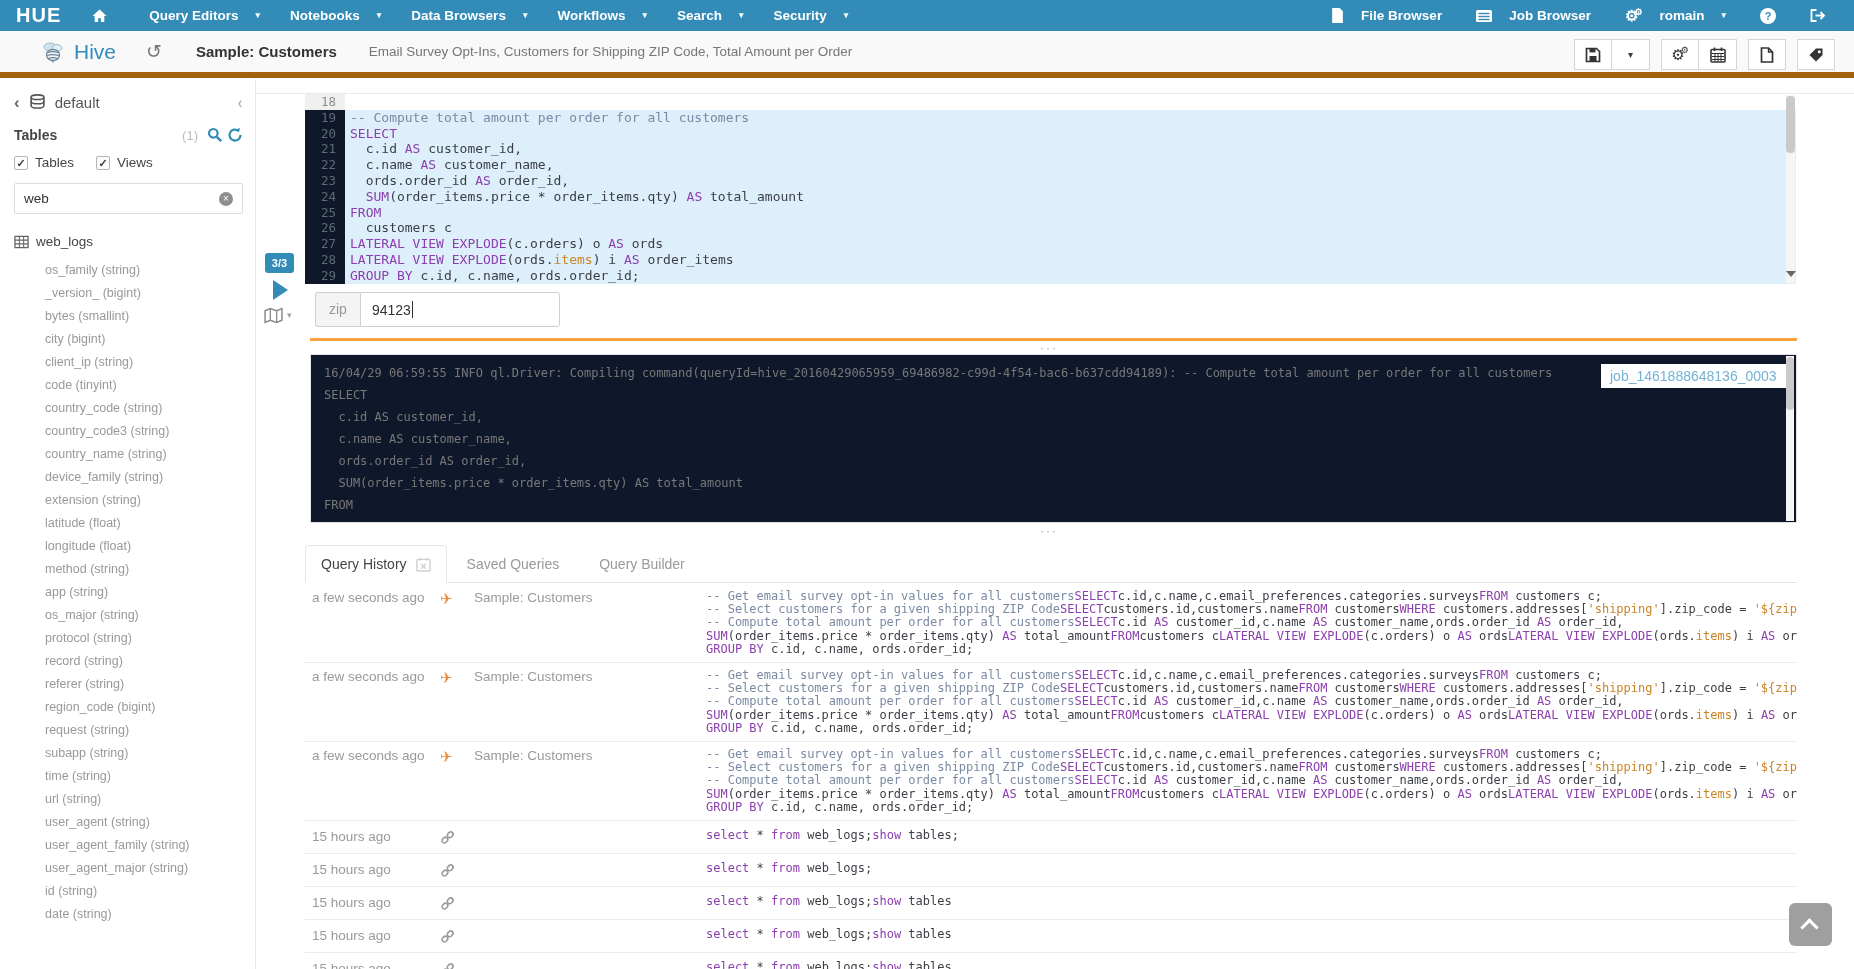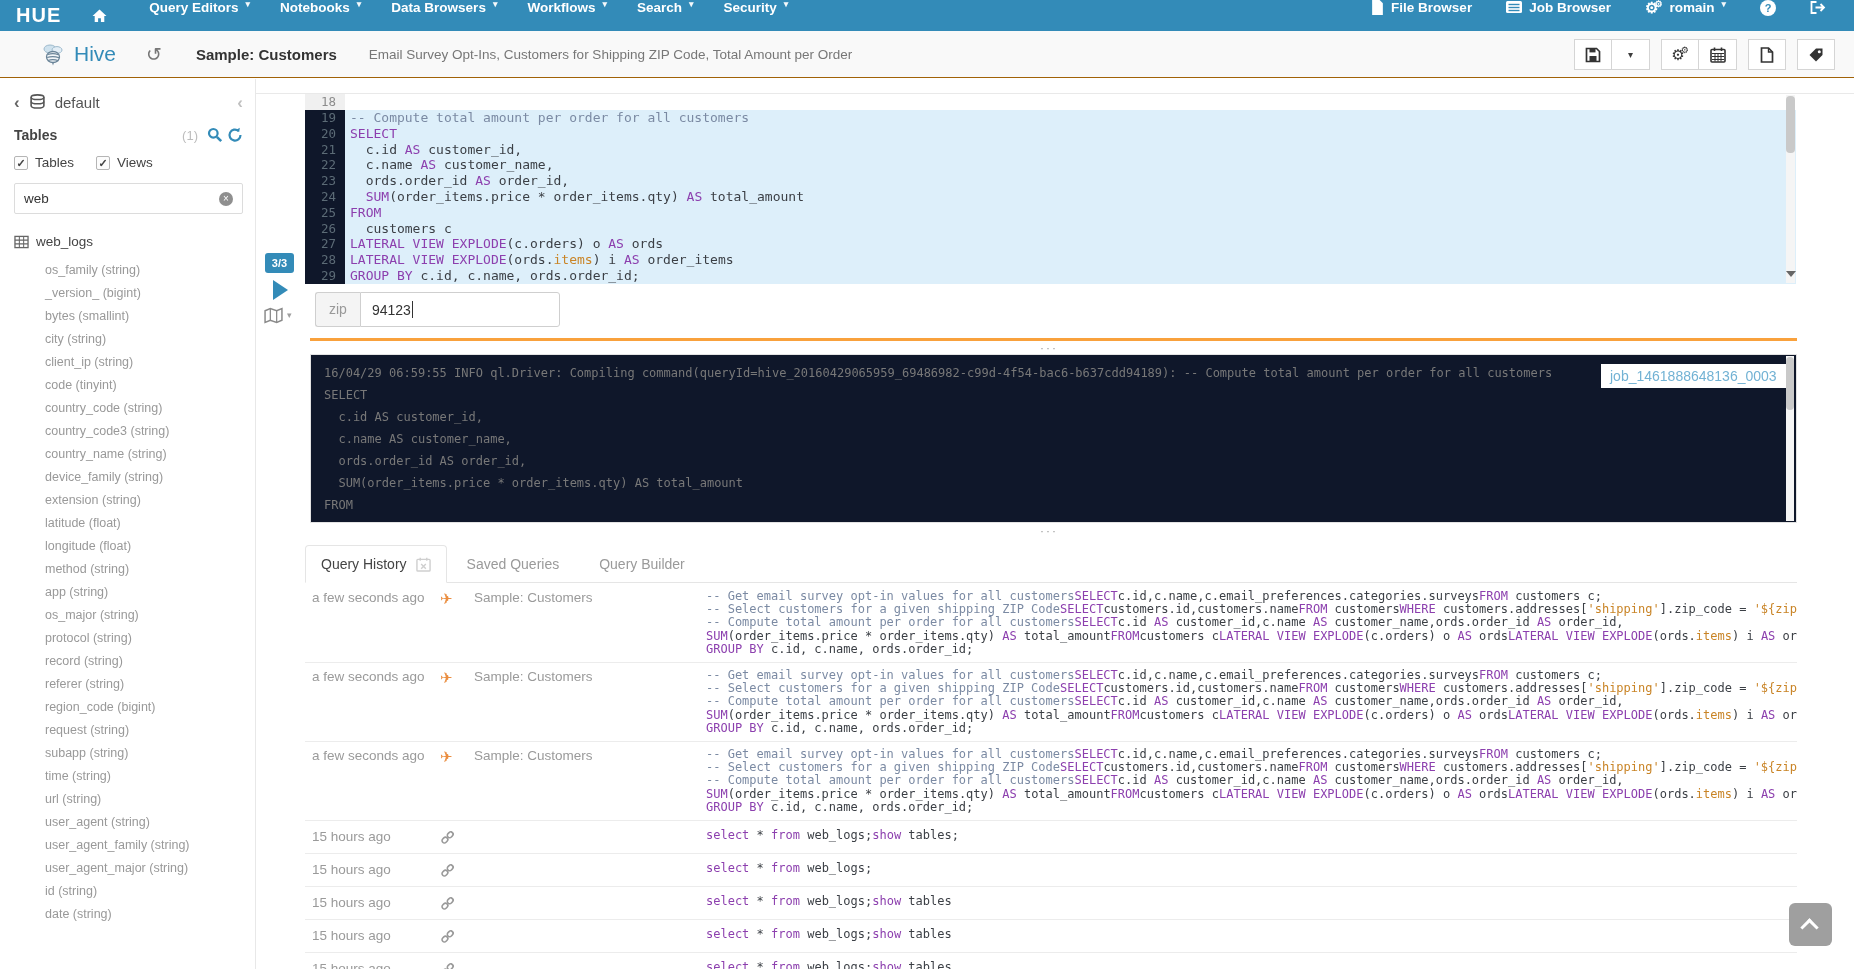--- a/index.html
+++ b/index.html
@@ -1,39 +1,39 @@
 <!DOCTYPE html>
 <html><head>
 <meta charset="utf-8">
 <style>
   * { box-sizing: border-box; margin:0; padding:0; }
   html,body { width:1854px; height:969px; }
   body {
     position:relative; overflow:hidden; background:#ffffff;
     font-family:"Liberation Sans", sans-serif; color:#444;
   }
-  .mono { font-family:"DejaVu Sans Mono", monospace;align-items:center; }
+  .mono { font-family:"DejaVu Sans Mono", monospace; }
 
   
   .navbar { position:absolute; left:0; top:0; width:1854px; height:31px;
     background:#338bb8; display:flex; align-items:center; color:#fff; }
   .nav-logo { font-size:20px; font-weight:bold; letter-spacing:1px; margin:0 30px 0 16px; cursor:pointer; }
   .nav-home { margin-right:26px; display:flex; align-items:center; cursor:pointer; }
-  .nav-item { padding:0 15px; font-size:13.5px; font-weight:bold; display:flex; align-items:flex-start; gap:7px; cursor:pointer; height:31px; }
+  .nav-item { padding:0 15px; font-size:13.5px; font-weight:bold; display:flex; align-items:center; gap:17px; cursor:pointer; height:31px; }
   .chev { font-size:9px; line-height:1; opacity:.95; }
   .nav-right { margin-left:auto; display:flex; align-items:center; gap:10px; margin-right:16px; }
   .nav-right .nav-item { padding:0 12px; }
   .icon-q { width:16px; height:16px; border-radius:50%; background:#fff; color:#338bb8;
     font-size:11px; font-weight:bold; text-align:center; line-height:16px; display:inline-block; }
   .gearbig { font-size:15px; line-height:1; }
   .gearsmall { font-size:9px; line-height:1; margin-left:-4px; vertical-align:top; }
 
   
   .appbar { position:absolute; left:0; top:31px; width:1854px; height:47px;
-    background:#f9f9f9; border-bottom:1px solid #a16207; display:flex; align-items:center; }
+    background:#f9f9f9; border-bottom:6px solid #a16207; display:flex; align-items:center; }
   .hive-brand { display:flex; align-items:center; gap:8px; margin-left:40px; cursor:pointer; }
   .hive-name { font-size:21px; color:#338bb8; }
   .history-ic { font-size:19px; color:#777; margin-left:30px; cursor:pointer; }
   .doc-title { font-size:15px; font-weight:bold; color:#333; margin-left:34px; }
   .doc-desc { font-size:13.5px; color:#777; margin-left:32px; }
   .toolbar { position:absolute; right:19px; top:8px; display:flex; gap:11px; }
   .btn-group { display:flex; }
   .tb-btn { width:38px; height:31px; background:#fff; border:1px solid #d5d5d5;
     display:flex; align-items:center; justify-content:center; cursor:pointer; color:#333; }
   .btn-group .tb-btn + .tb-btn { border-left:none; }
@@ -338,21 +338,21 @@
           <rect x="1" y="1.5" width="14" height="12" fill="none" stroke="#666" stroke-width="1.4"></rect>
           <path d="M1 5.5 h14 M1 9.5 h14 M5.7 1.5 v12 M10.3 1.5 v12" stroke="#666" stroke-width="1.1"></path>
         </svg>
       </span>
     <span>web_logs</span>
   </div>
   <div class="column-list">
       <div class="column-item">os_family (string)</div>
       <div class="column-item">_version_ (bigint)</div>
       <div class="column-item">bytes (smallint)</div>
-      <div class="column-item">city (string)</div>
+      <div class="column-item">city (bigint)</div>
       <div class="column-item">client_ip (string)</div>
       <div class="column-item">code (tinyint)</div>
       <div class="column-item">country_code (string)</div>
       <div class="column-item">country_code3 (string)</div>
       <div class="column-item">country_name (string)</div>
       <div class="column-item">device_family (string)</div>
       <div class="column-item">extension (string)</div>
       <div class="column-item">latitude (float)</div>
       <div class="column-item">longitude (float)</div>
       <div class="column-item">method (string)</div>

